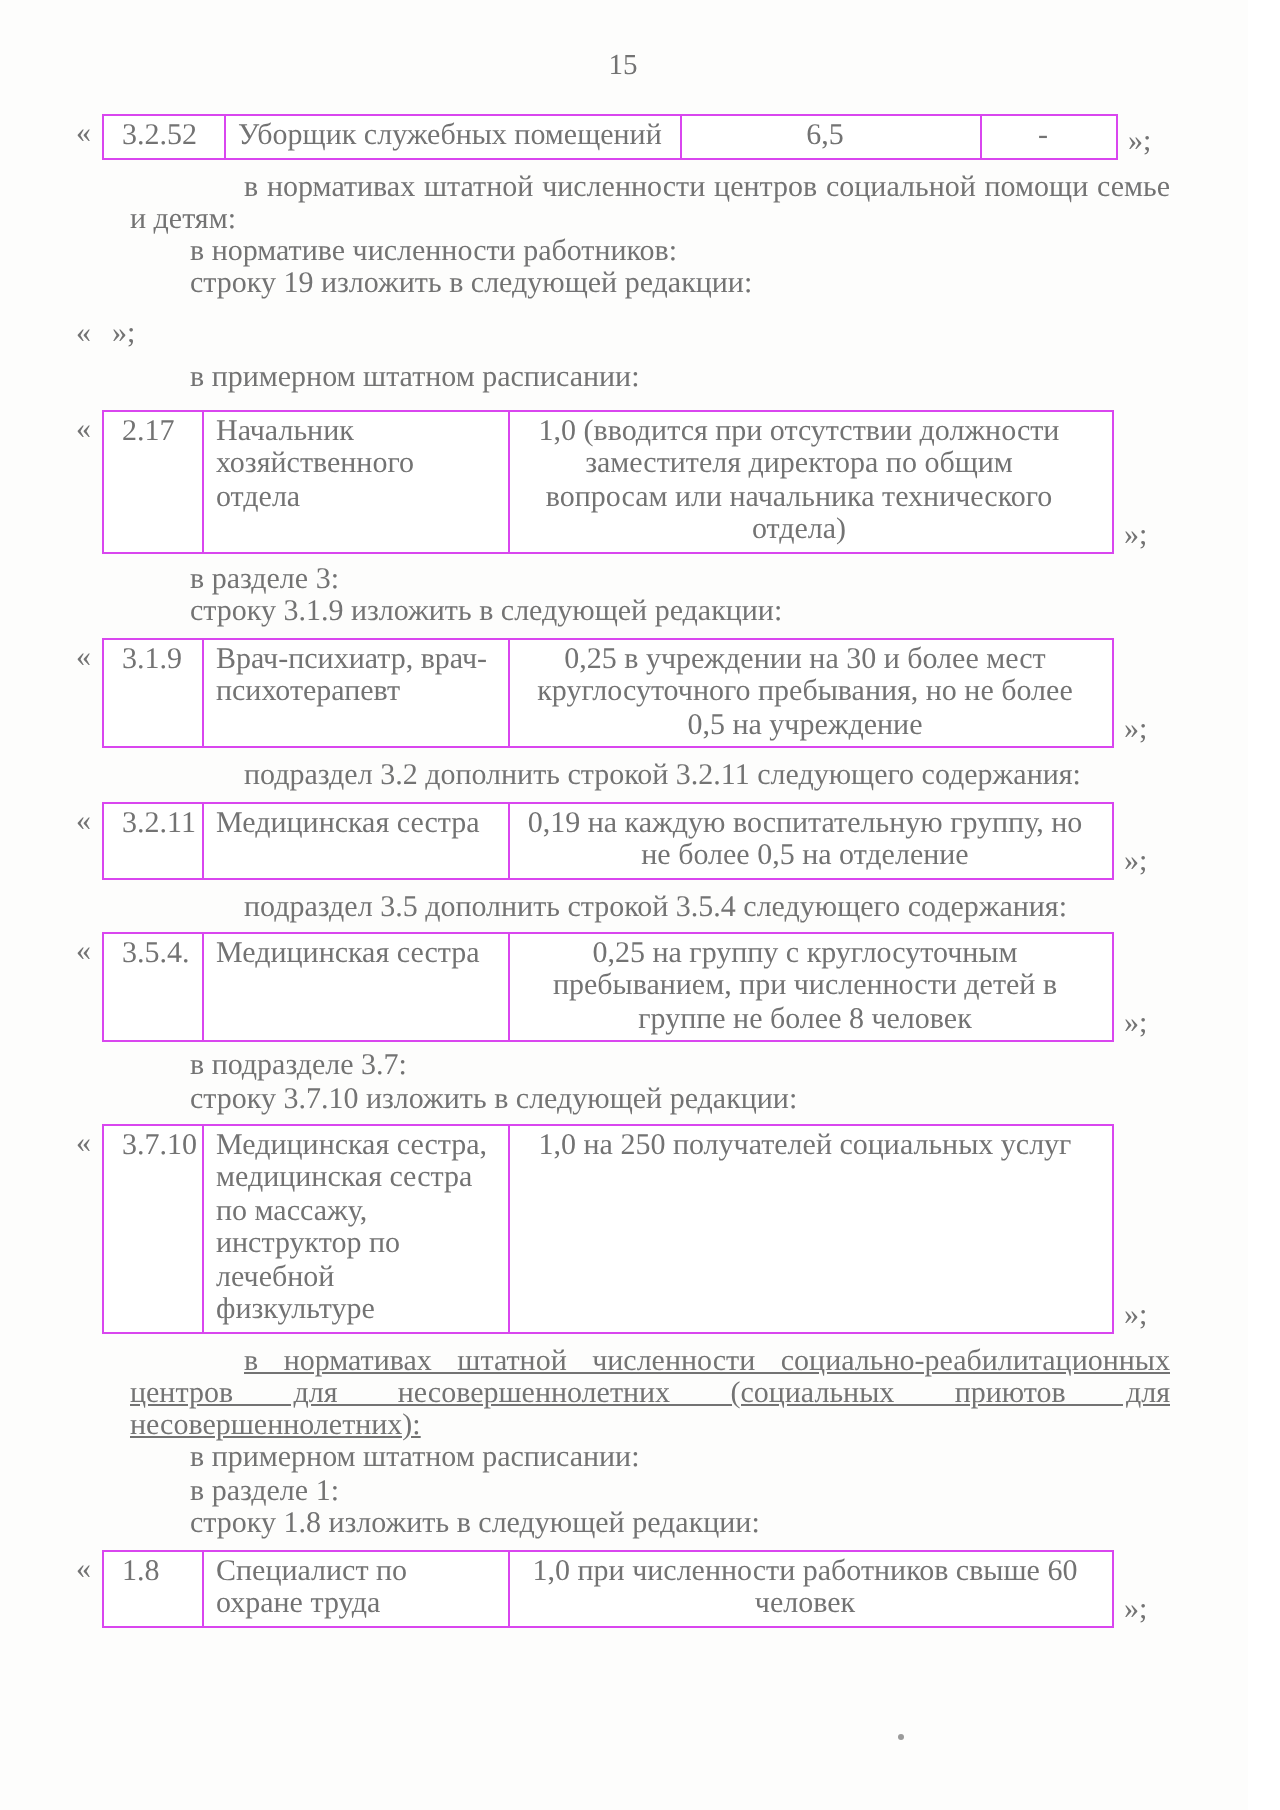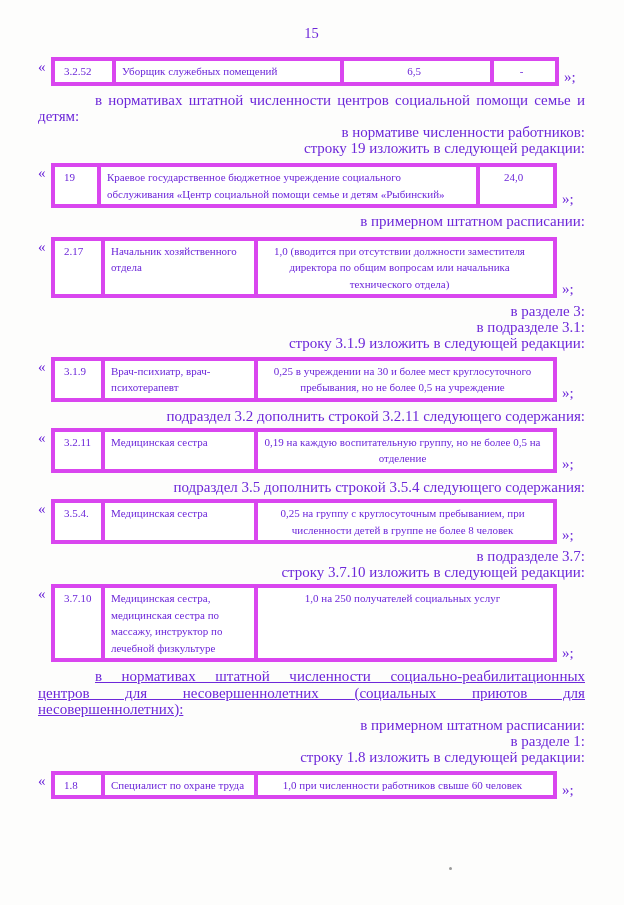--- a/index.html
+++ b/index.html
@@ -5,50 +5,50 @@
   html,body{margin:0;padding:0;background:#ffffff;}
   .page{
     position:relative;
     width:624px;height:905px;
     box-sizing:border-box;
     padding:26px 39px 0 38px;
     background:#fdfdfc;
     overflow:hidden;
     font-family:"Liberation Serif","DejaVu Serif",serif;
     font-size:15px;
-    color:#6d28d9;
+    color:#737373;
   }
   .pageno{
     text-align:center;
     font-size:14.5px;
     line-height:15px;
     margin:0 0 16px 0;
   }
-  p{margin:0;line-height:16.2px;text-align:right;}
+  p{margin:0;line-height:16.2px;}
   .ind{text-indent:57px;}
   .just{text-align:justify;}
   .wide{word-spacing:8px;text-decoration:underline;}
   .mt4{margin-top:4px;}
   .mt5{margin-top:5px;}
-  .mt6{margin-top:6px;}
+  .mt6{margin-top:6px;margin-left:27px;}
   .mt7{margin-top:7px;}
 
   .tblw{display:flex;align-items:stretch;}
   .qo{flex:0 0 13px;width:13px;line-height:17px;padding-top:2px;}
   .qc{margin-left:5px;align-self:flex-end;line-height:16px;padding-bottom:1px;white-space:nowrap;}
   table.doc{border-collapse:collapse;table-layout:fixed;flex:0 0 auto;background:#fff;}
   .t-one{width:508px;}
   .t-two{width:506px;}
   .t-std{width:506px;}
   td{
-    border:4px solid #d946ef;
+    border:1px solid #d946ef;
     vertical-align:top;
     padding:2px 6px 2px 6px;
     line-height:16.5px;
-    font-size:11px;
+    font-size:15px;
     overflow:hidden;
   }
   td.num{padding-left:9px;}
   td.ctr{text-align:center;padding-right:12px;}
   .t3 td.ctr{padding-left:14px;padding-right:26px;}
   .artifact{
     position:absolute;left:449px;top:867px;
     width:3px;height:3px;background:#9a9a9a;border-radius:50%;
   }
 </style>
@@ -79,34 +79,20 @@
     </table>
     <span class="qc">»;</span>
   </div>
 
   <p class="ind just mt6">в нормативах штатной численности центров социальной помощи семье и детям:</p>
   <p class="ind">в нормативе численности работников:</p>
   <p class="ind">строку 19 изложить в следующей редакции:</p>
 
   <div class="tblw mt7">
     <span class="qo">«</span>
-    <table class="doc t-two">
-      <colgroup>
-          <col style="width:46px">
-          <col style="width:379px">
-          <col>
-        </colgroup>
-      <tbody>
-        <tr>
-          <td class="num">19</td>
-          <td>Краевое государственное бюджетное учреждение социального обслуживания «Центр социальной помощи семье и детям «Рыбинский»</td>
-          <td class="ctr">24,0</td>
-        </tr>
-      </tbody>
-    </table>
     <span class="qc">»;</span>
   </div>
 
   <p class="ind mt5">в примерном штатном расписании:</p>
 
   <div class="tblw mt7 t3">
     <span class="qo">«</span>
     <table class="doc t-std">
       <colgroup>
           <col style="width:50px">
@@ -118,21 +104,20 @@
           <td class="num">2.17</td>
           <td>Начальник хозяйственного отдела</td>
           <td class="ctr">1,0 (вводится при отсутствии должности заместителя директора по общим вопросам или начальника технического отдела)</td>
         </tr>
       </tbody>
     </table>
     <span class="qc">»;</span>
   </div>
 
   <p class="ind mt5">в разделе 3:</p>
-  <p class="ind">в подразделе 3.1:</p>
   <p class="ind">строку 3.1.9 изложить в следующей редакции:</p>
 
   <div class="tblw mt5">
     <span class="qo">«</span>
     <table class="doc t-std">
       <colgroup>
           <col style="width:50px">
           <col style="width:153px">
           <col>
         </colgroup>

